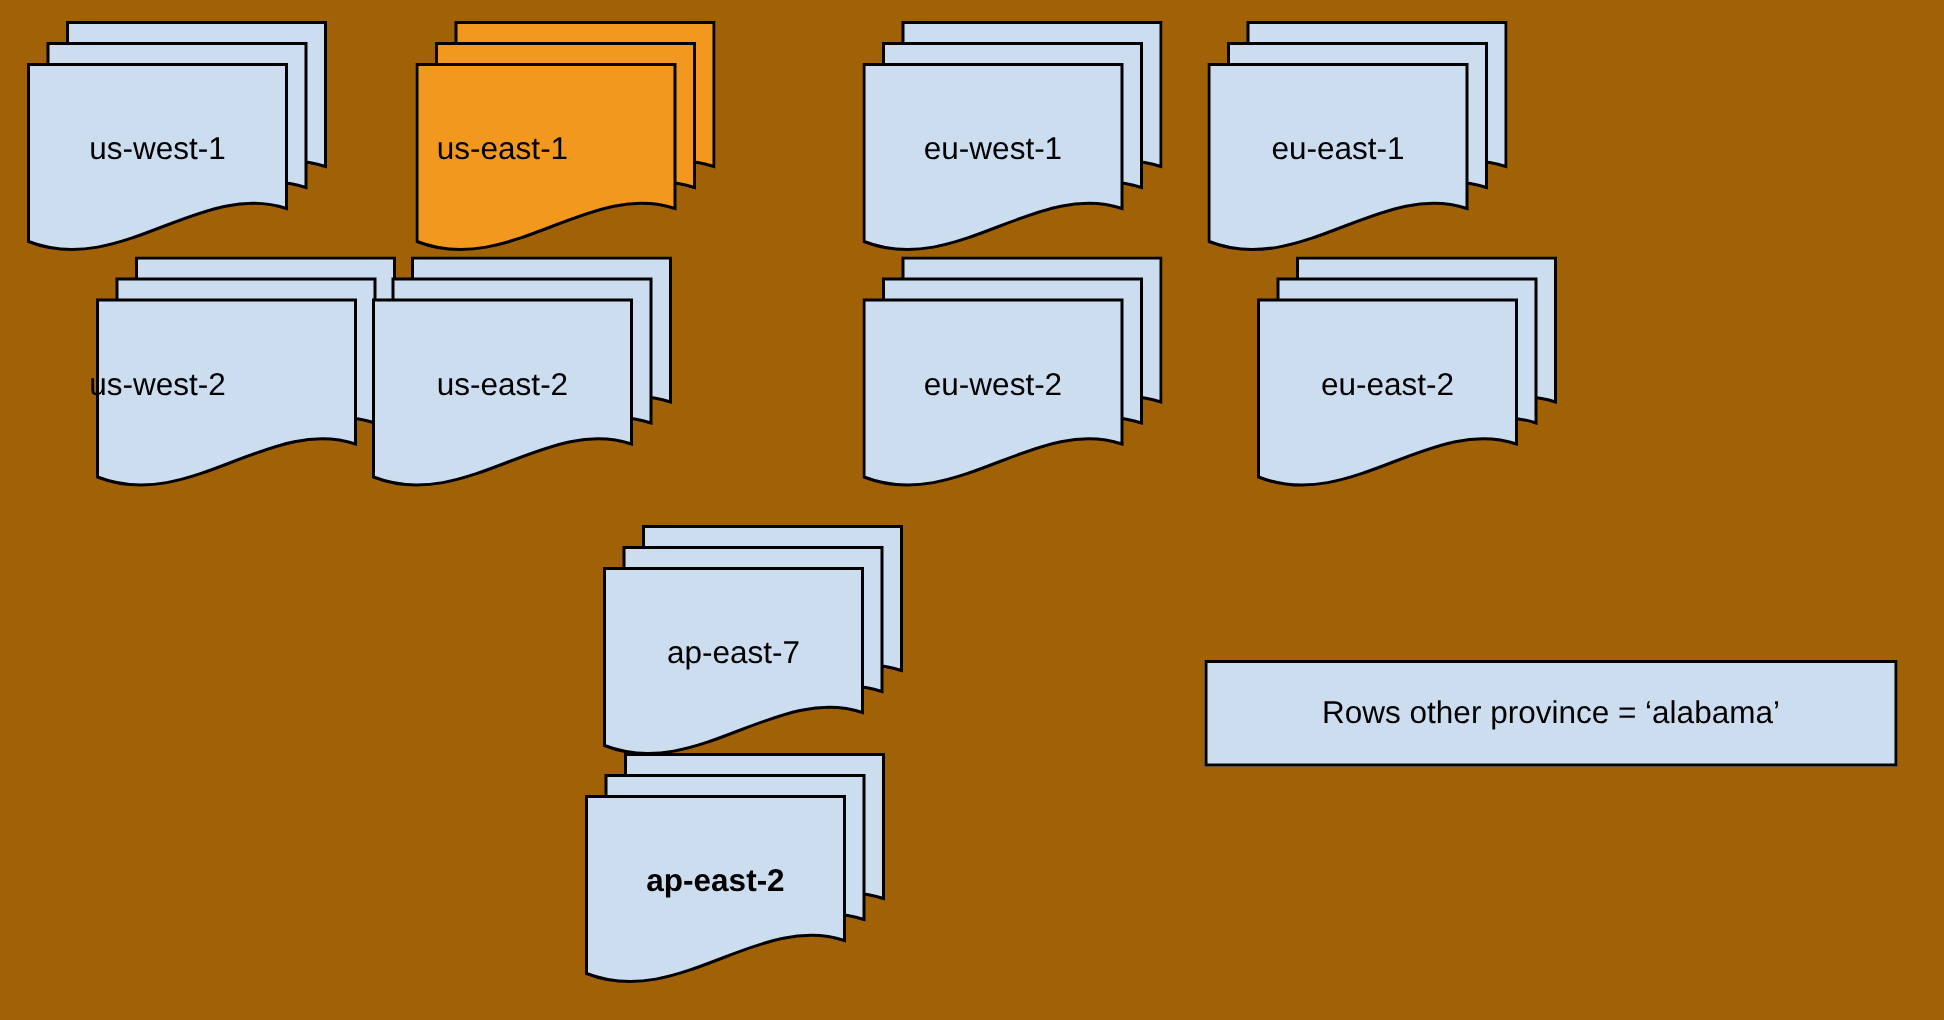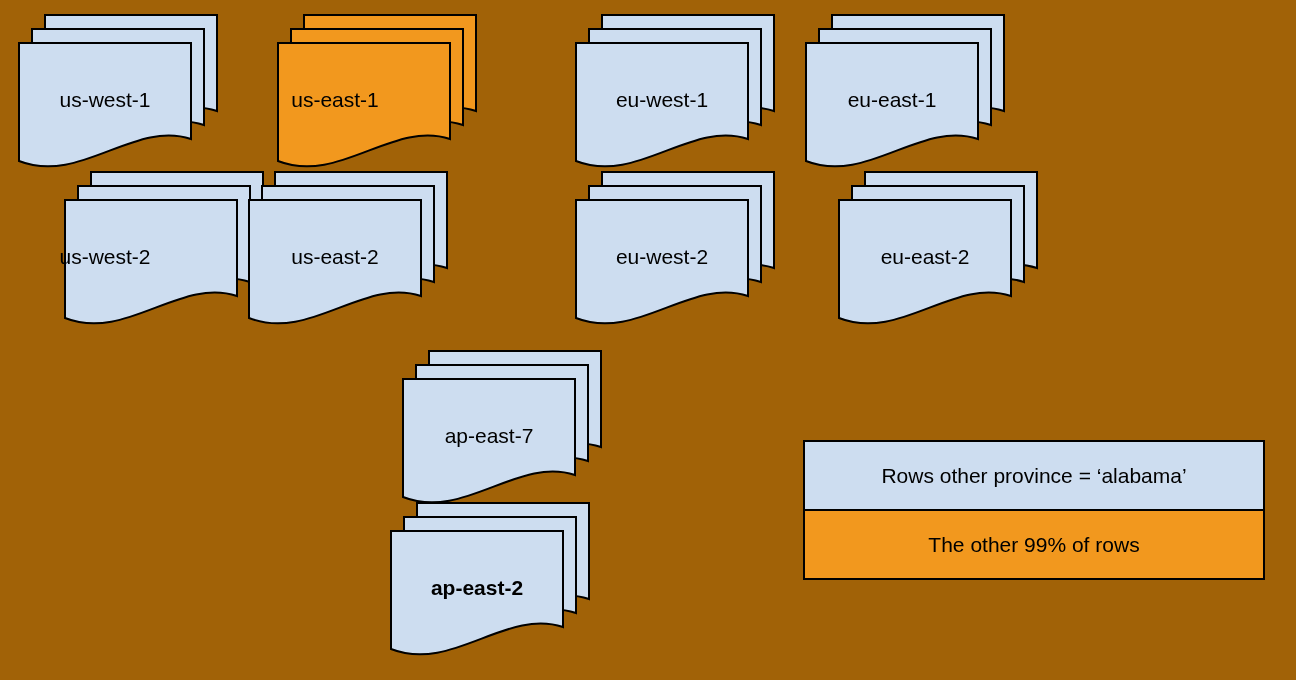--- a/index.html
+++ b/index.html
@@ -161,16 +161,15 @@
     <svg viewBox="0 0 200 160">
       <use href="#docshape" class="doc" x="26" y="0"></use>
       <use href="#docshape" class="doc" x="13" y="14"></use>
       <use href="#docshape" class="doc" x="0" y="28"></use>
     </svg>
     <div class="stack-label">ap-east-2</div>
   </div>
 
   <div class="legend">
     <div class="legend-item" data-color="blue">Rows other province = ‘alabama’</div>
-    <div class="legend-item" data-color="orange">The other 99% of rows</div>
   </div>
 
 </div>
 
 </body></html>

